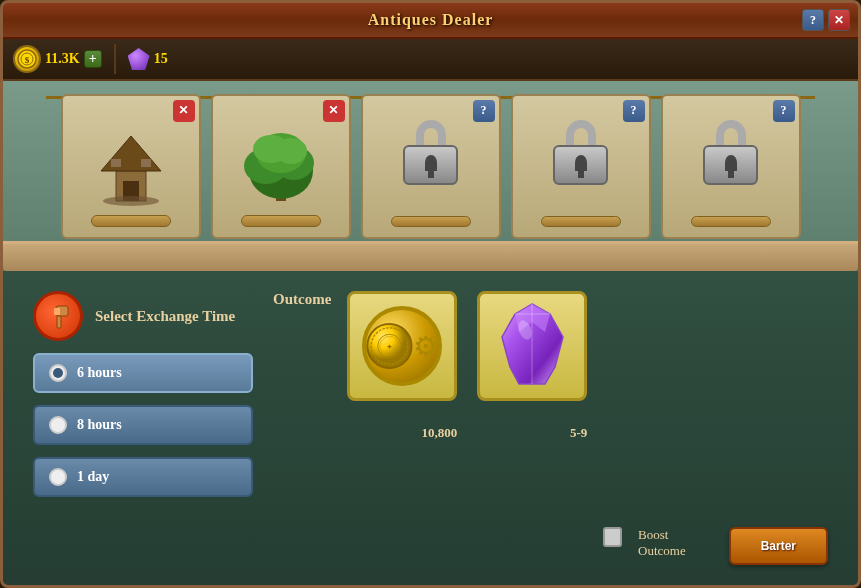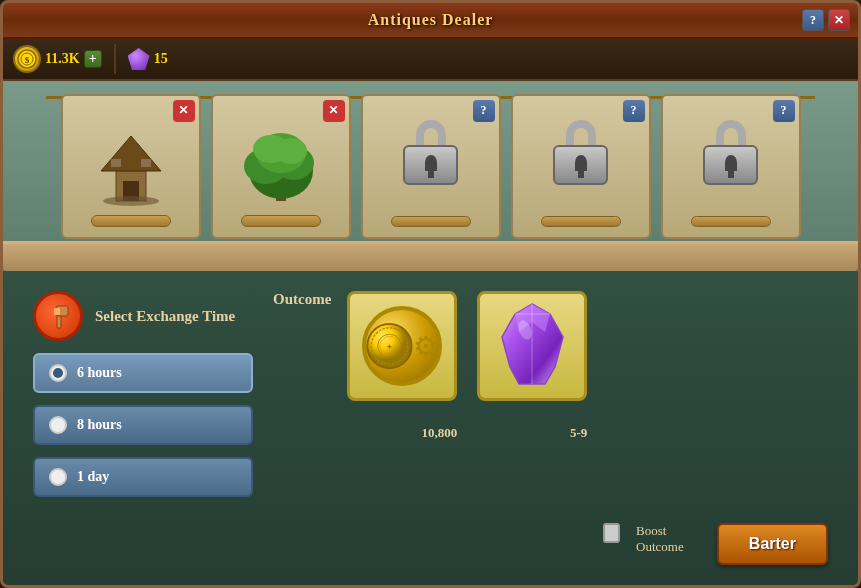--- a/index.html
+++ b/index.html
@@ -436,21 +436,21 @@
     .boost-label {
       color: #e8d0a0;
       font-size: 13px;
     }
 
     .barter-btn {
       background: linear-gradient(180deg, #dd8822 0%, #aa5500 100%);
       border: 2px solid #883300;
       border-radius: 6px;
       color: white;
-      font-size: 16px;
+      font-size: 12px;
       font-weight: bold;
       padding: 10px 30px;
       cursor: pointer;
       text-shadow: 1px 1px 2px #441100;
       box-shadow: 0 2px 4px rgba(0,0,0,0.4);
     }
 
     
     .tree-svg { width: 90px; height: 85px; }
   </style>

